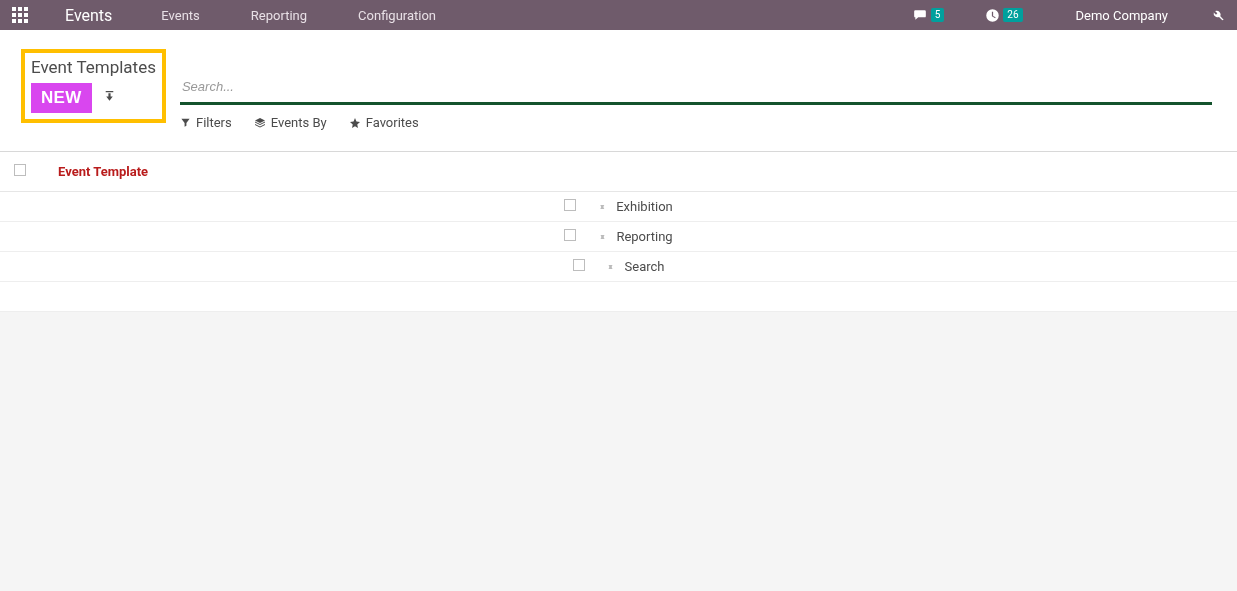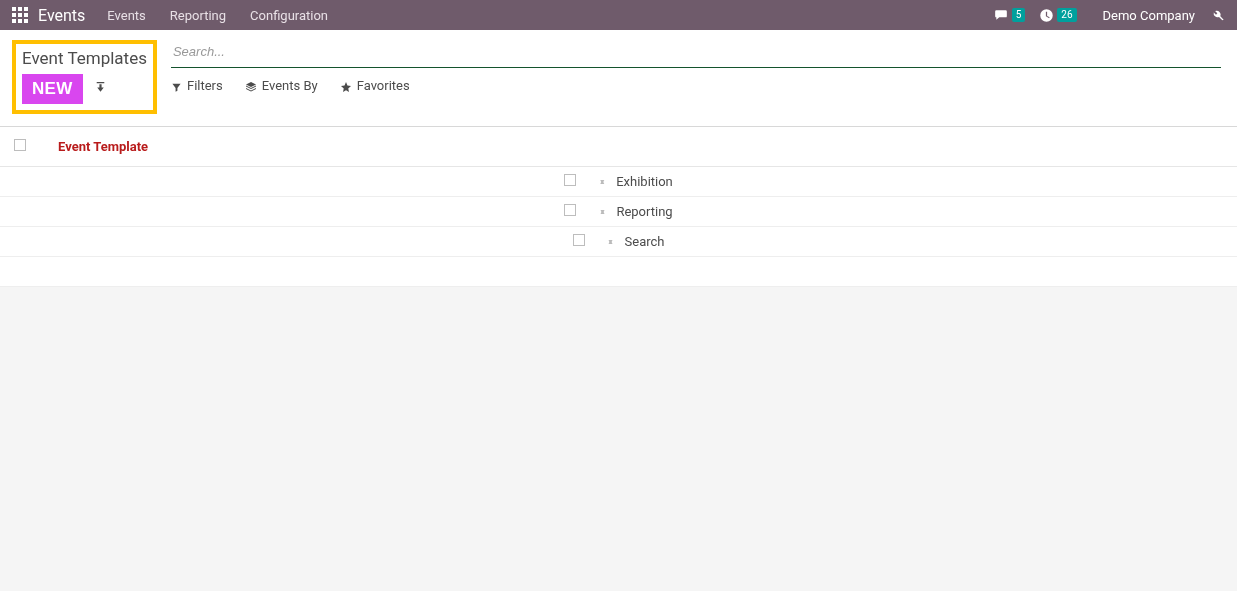--- a/index.html
+++ b/index.html
@@ -1,42 +1,42 @@
 <!DOCTYPE html>
 <html><head>
   <meta charset="utf-8">
   <style>
     * { box-sizing: border-box; margin: 0; padding: 0; }
     body { font-family: -apple-system, BlinkMacSystemFont, "Segoe UI", Roboto, Helvetica, Arial, sans-serif; font-size: 13px; background: #f5f5f5; color: #333; width: 1237px; height: 591px; overflow: hidden; }
 
     
-    .navbar { height: 30px; background: #6f5b6b; display: flex; align-items: center; padding: 0 12px; color: #fff; font-size: 13px; }
+    .navbar { height: 30px; background: #6f5b6b; display: flex; align-items: center; padding: 0 12px; color: #fff; font-size: 13px; gap: 27px; }
     .navbar .apps-icon { width: 16px; height: 16px; display: grid; grid-template-columns: repeat(3,4px); grid-template-rows: repeat(3,4px); gap: 2px; cursor: pointer; }
     .navbar .apps-icon span { background: #fff; width: 4px; height: 4px; display: block; }
     .navbar .brand { font-size: 16px; margin-left: 10px; margin-right: 22px; }
     .navbar .menu-item { margin-right: 24px; color: #e8e0e6; cursor: pointer; }
     .navbar .spacer { flex: 1; }
     .navbar .right-item { margin-left: 14px; display: flex; align-items: center; cursor: pointer; color: #fff; }
     .navbar .badge { background: #00a09d; color: #fff; font-size: 10px; padding: 0 4px; border-radius: 2px; margin-left: 3px; line-height: 14px; }
     .navbar svg { fill: #fff; }
 
     
-    .control-panel { background: #fff; border-bottom: 1px solid #d8d8d8; padding: 4px; display: flex; }
+    .control-panel { background: #fff; border-bottom: 1px solid #d8d8d8; padding: 13px; display: flex; }
     .cp-left { padding: 6px 8px 8px 8px; }
     .highlight-box { border: 4px solid #ffbf00; padding: 4px 6px 6px 6px; display: inline-block; }
     .breadcrumb { font-size: 17px; color: #4c4c4c; margin-bottom: 6px; }
     .btn-new { background: #d946ef; color: #fff; border: none; padding: 5px 10px; font-size: 17px; font-weight: 600; cursor: pointer; letter-spacing: .3px; }
     .btn-download { background: none; border: none; margin-left: 8px; color: #4c4c4c; cursor: pointer; }
 
     .cp-right { flex: 1; display: flex; flex-direction: column; padding: 6px 12px 8px 6px; }
-    .search-row { border-bottom: 1px solid #14532d; padding-bottom: 4px; margin-bottom: 10px; }
+    .search-row { border-bottom: 3px solid #14532d; padding-bottom: 4px; margin-bottom: 10px; margin-top: 26px; }
     .search-input { border: none; outline: none; width: 100%; font-size: 13px; padding: 4px 2px; font-style: italic; color: #888; }
     .search-input::placeholder { color: #999; font-style: italic; }
     .toolbar-row { display: flex; gap: 22px; align-items: center; }
-    .toolbar-btn { display: flex; align-items: flex-end; gap: 5px; color: #4c4c4c; cursor: pointer; font-size: 13px; }
+    .toolbar-btn { display: flex; align-items: center; gap: 5px; color: #4c4c4c; cursor: pointer; font-size: 13px; }
     .toolbar-btn svg { fill: #4c4c4c; }
 
     
     .list-view { background: #fff; }
     .list-header { display: flex; align-items: center; height: 40px; border-bottom: 1px solid #e6e6e6; padding: 0 14px; }
     .list-header .col-check { width: 36px; }
     .list-header .col-title { font-weight: 700; color: #b91c1c; padding-left: 8px; }
     .list-row { display: flex; align-items: center; height: 30px; border-bottom: 1px solid #eee; padding: 0 14px; cursor: pointer; justify-content: center; }
     .list-row .col-check { width: 36px; }
     .checkbox { width: 12px; height: 12px; border: 1px solid #bdbdbd; display: inline-block; background: #fff; }

